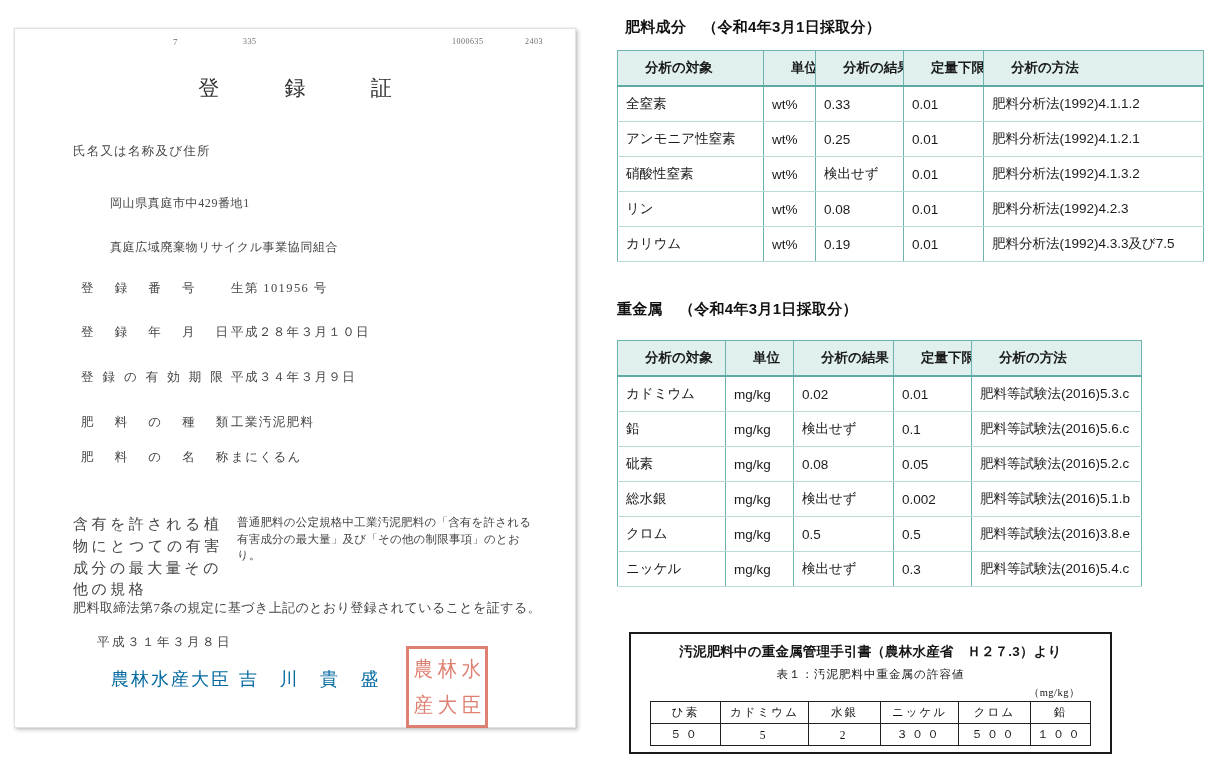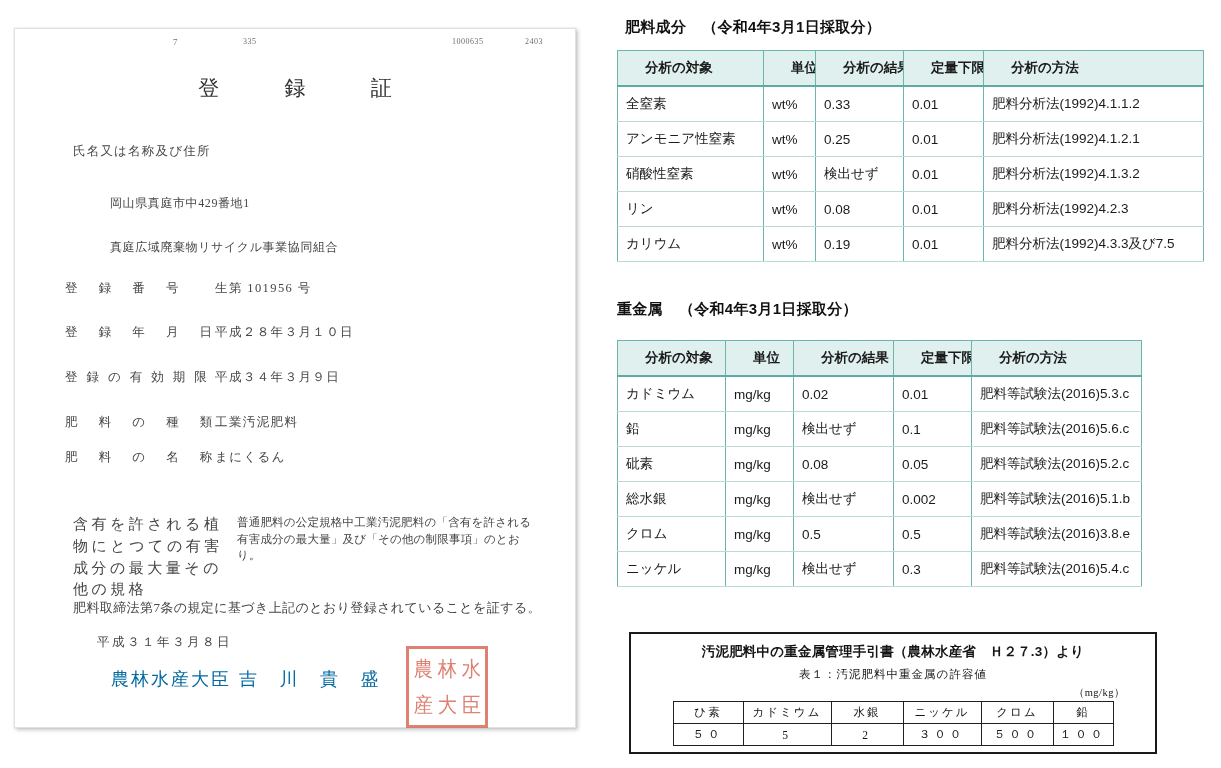--- a/index.html
+++ b/index.html
@@ -70,21 +70,21 @@
     font-size: 12.5px;
     letter-spacing: 1.2px;
     color: #474747;
   }
   .l-nameaddr { top: 114px; left: 58px; }
   .v-addr     { top: 166px; left: 95px; font-size: 12px; letter-spacing: 0.6px; }
   .v-org      { top: 210px; left: 95px; font-size: 12px; letter-spacing: 0.6px; }
 
   .kv-row {
     position: absolute;
-    left: 50px;
+    left: 66px;
     font-size: 12.5px;
     color: #454545;
     white-space: nowrap;
   }
   .kv-row .k {
     display: inline-block;
     width: 150px;
     letter-spacing: 9px;
   }
   .kv-row .v {
@@ -237,21 +237,21 @@
   #table-heavymetal col.c1 { width: 68px; }
   #table-heavymetal col.c2 { width: 100px; }
   #table-heavymetal col.c3 { width: 78px; }
   #table-heavymetal col.c4 { width: 170px; }
 
   
   .guide-box {
     position: absolute;
     top: 632px;
     left: 16px;
-    width: 528px;
+    width: 483px;
     height: 122px;
     border: 2.5px solid #1a1a1a;
     box-sizing: border-box;
     background: #fff;
     font-family: "Liberation Serif", "DejaVu Serif", serif;
     color: #151515;
   }
   .guide-title {
     text-align: center;
     font-family: "Liberation Sans", "DejaVu Sans", sans-serif;

